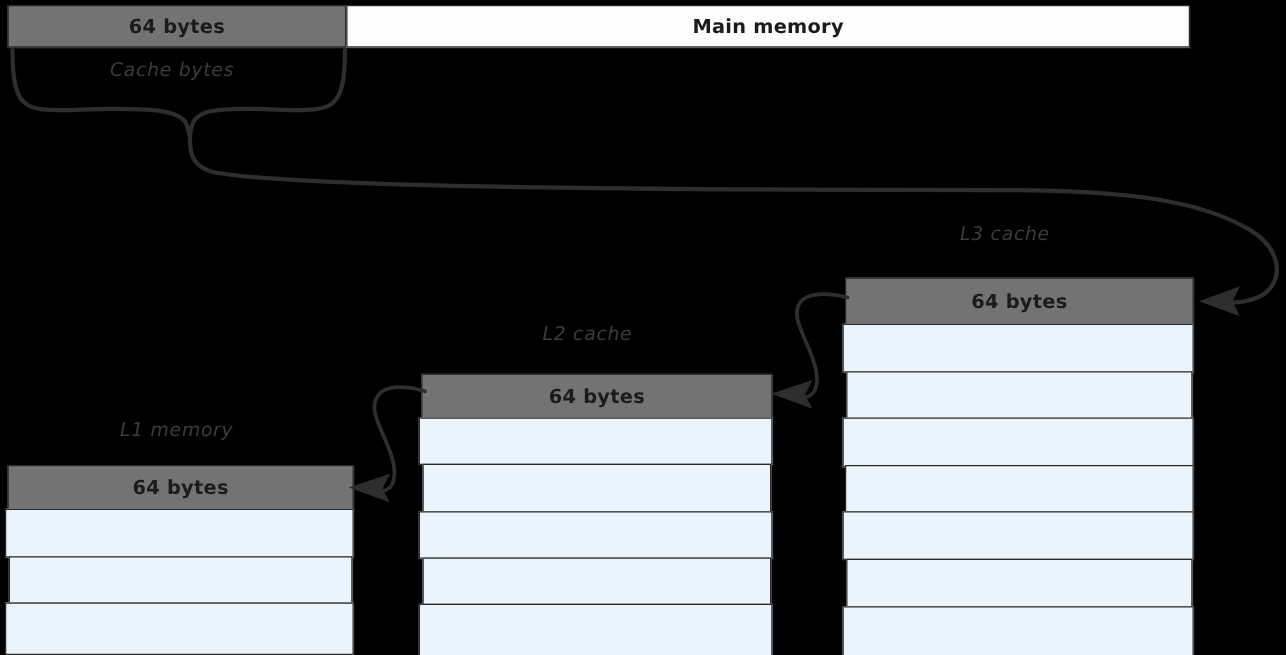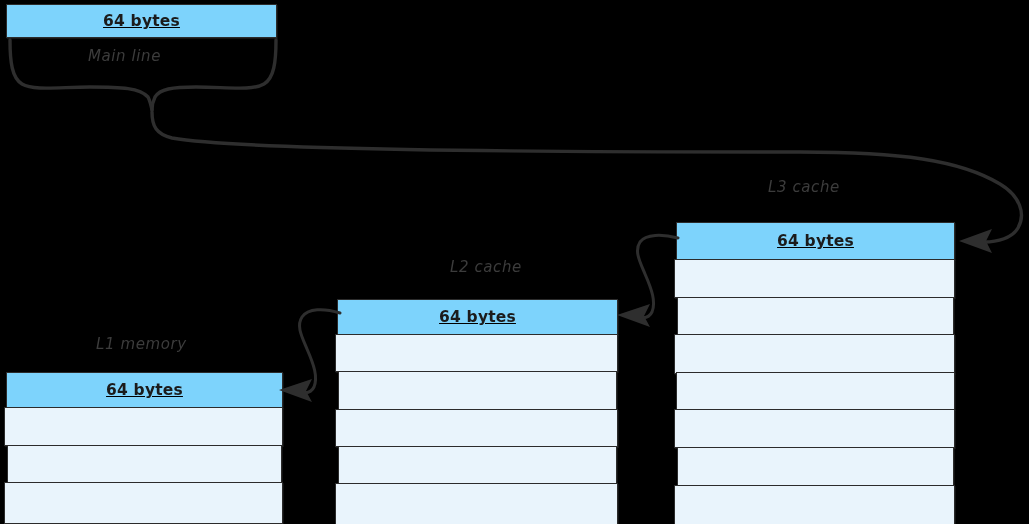--- a/index.html
+++ b/index.html
@@ -30,22 +30,21 @@
   
   .box {
     position: absolute;
     box-sizing: border-box;
     border: 1.6px solid #2b2b2b;
     display: flex;
     align-items: center;
     justify-content: center;
   }
   .box-blue {
-    background: #7dd3fc;
-    text-decoration: underline;
+    background: #737373;
   }
   .box-light {
     background: #e9f4fc;
   }
   .box-white {
     background: #fdfdfd;
   }
   .box-label {
     font-family: "DejaVu Sans", sans-serif;
     font-size: 15.5px;
@@ -80,26 +79,29 @@
 </style>
 </head>
 <body>
 
 <div id="diagram-root">
 
   <div class="box box-blue sketchy" style="left:6px; top:4px; width:271px; height:34px;">
     <span class="box-label">64 bytes</span>
   </div>
 
+  <div class="box box-white sketchy" style="left:277px; top:4px; width:675px; height:34px;">
+    <span class="mem-label">Main memory</span>
+  </div>
 
-  <div class="annot" style="left:88px; top:47px;">Main line</div>
+  <div class="annot" style="left:88px; top:47px;">Cache bytes</div>
 
   <div class="annot" style="left:768px; top:178px;font-style:italic;">L3 cache</div>
 
-  <div class="annot" style="left:450px; top:258px;">L2 cache</div>
+  <div class="annot" style="left:434px; top:258px;">L2 cache</div>
 
   <div class="annot" style="left:96px; top:335px;">L1 memory</div>
 
   <div class="box box-blue sketchy" style="left:676px; top:222px; width:279px; height:38px;">
     <span class="box-label">64 bytes</span>
   </div>
   <div class="box box-light sketchy" style="left:674px; top:259px; width:281px; height:39px;"></div>
   <div class="box box-light sketchy" style="left:677px; top:297px; width:277px; height:39px;"></div>
   <div class="box box-light sketchy" style="left:674px; top:334px; width:281px; height:40px;"></div>
   <div class="box box-light sketchy" style="left:676px; top:372px; width:279px; height:38px;"></div>

